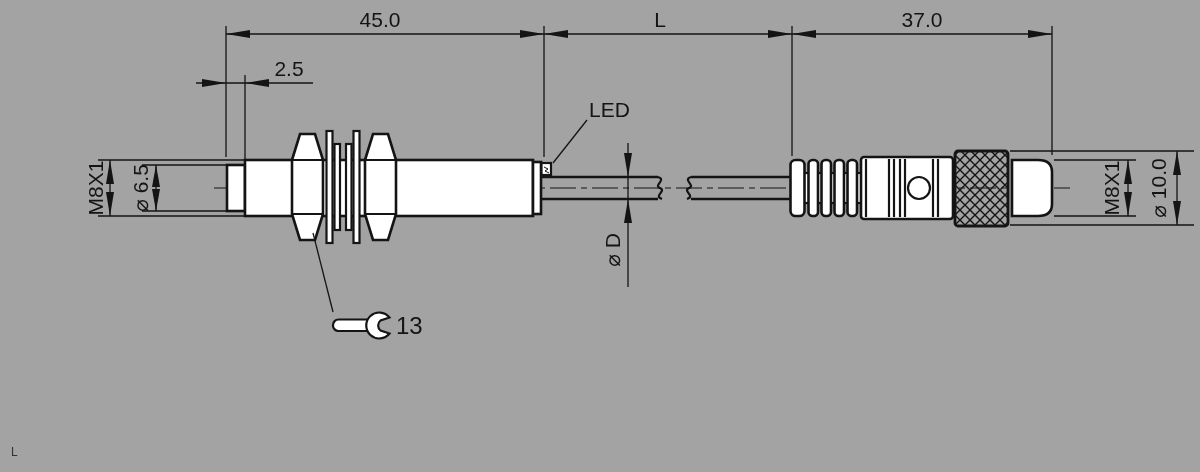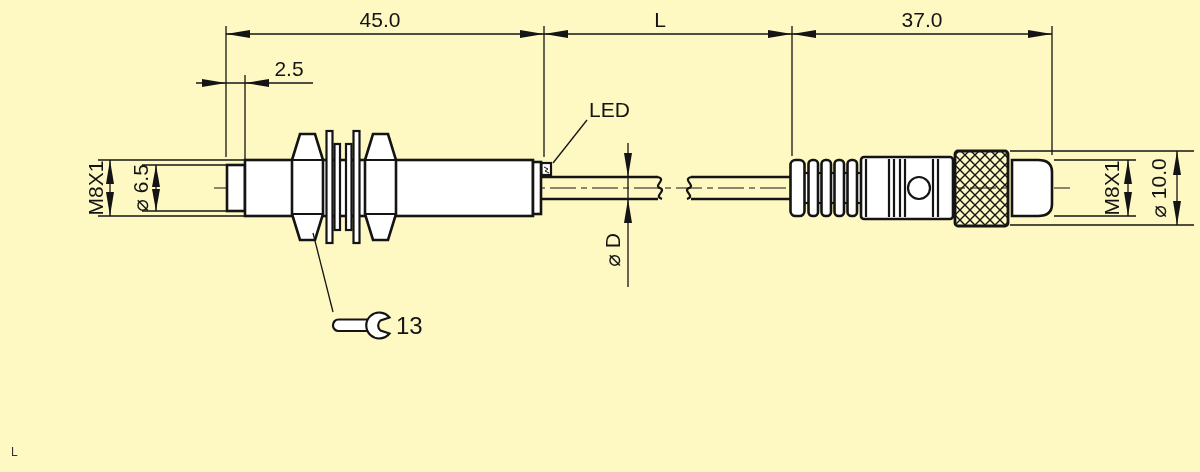--- a/index.html
+++ b/index.html
@@ -4,21 +4,21 @@
 <style>
   html, body {
     margin: 0;
     padding: 0;
     background: #ffffff;
   }
   .stage {
     position: relative;
     width: 1200px;
     height: 472px;
-    background: #fef9c3;
+    background: #a3a3a3;
     overflow: hidden;
     text-align: right;
   }
   svg { display: block; }
   text {
     font-family: "Liberation Sans", sans-serif;
     fill: #141414;
   }
   .dim-text  { font-size: 21px; }
   .big-text  { font-size: 24px; }

